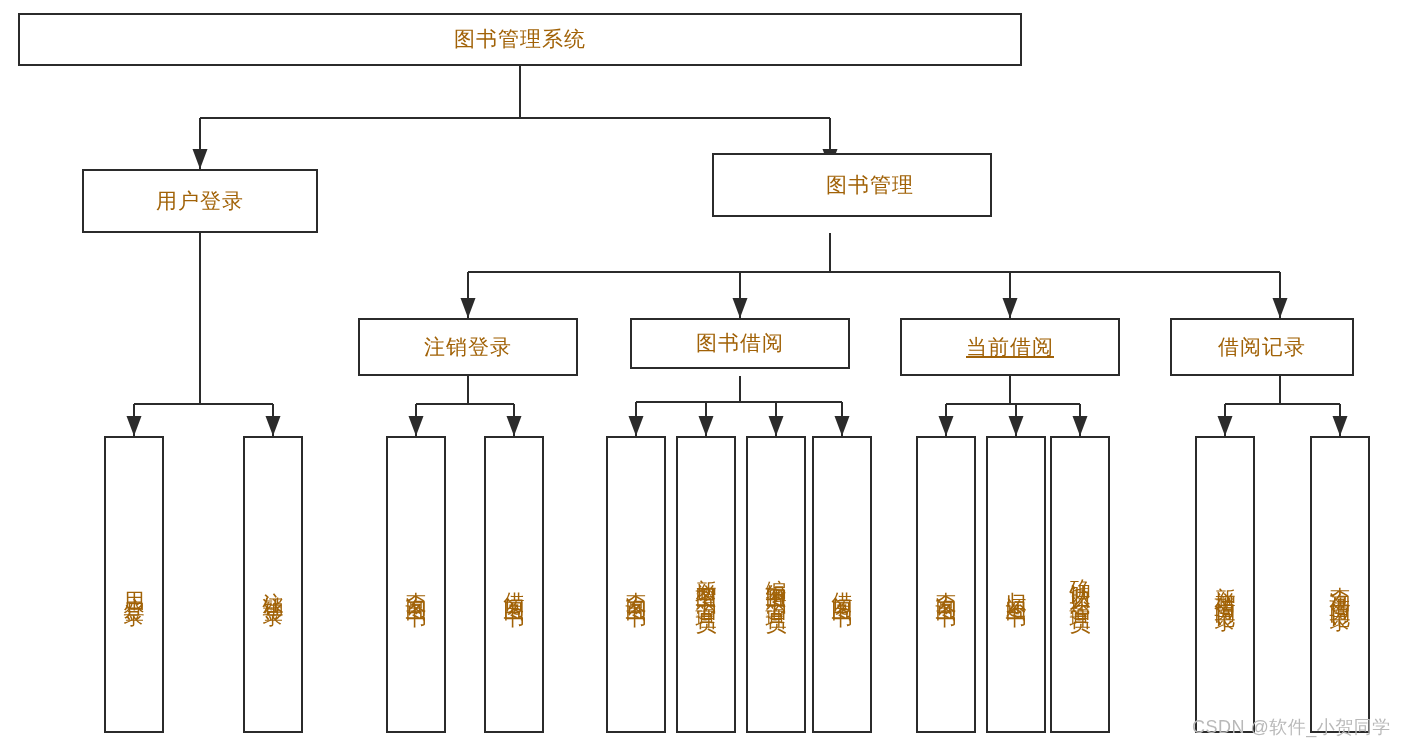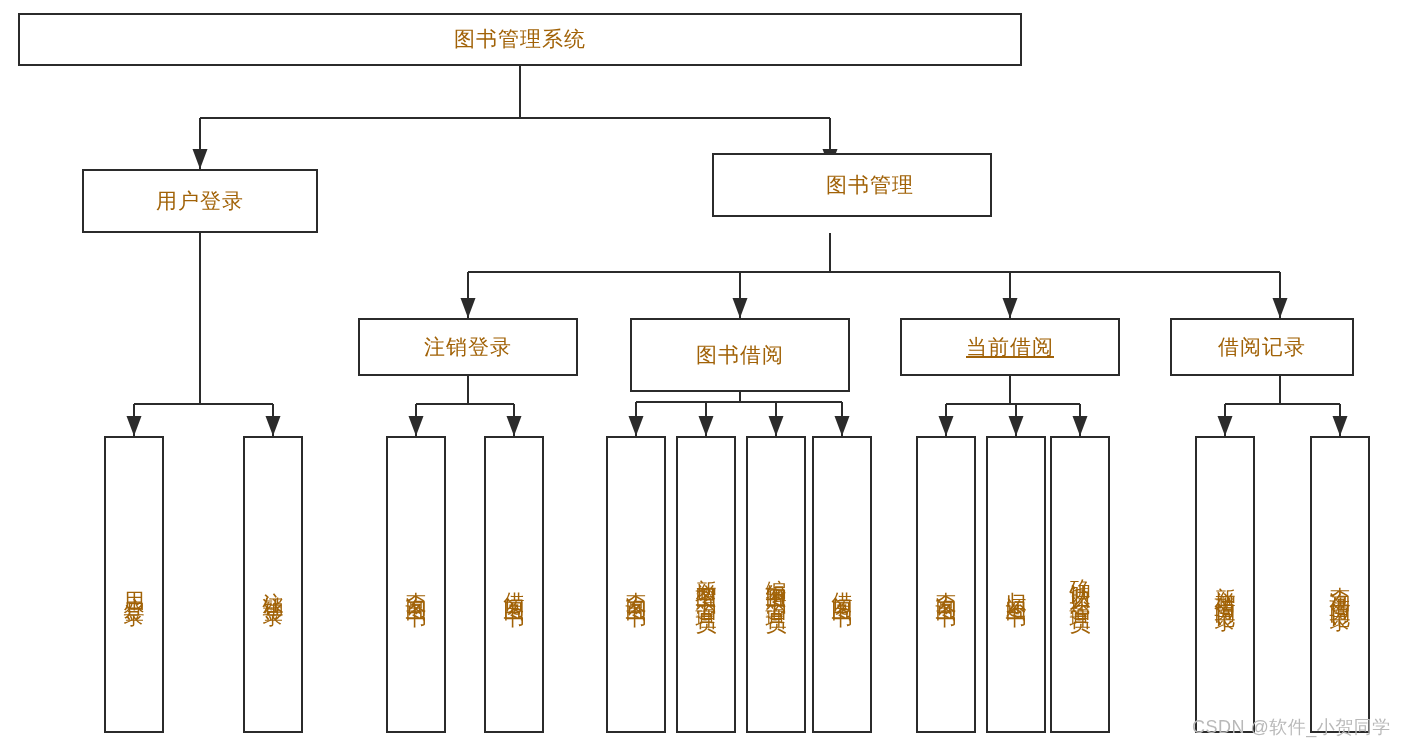--- a/index.html
+++ b/index.html
@@ -124,21 +124,21 @@
       </div>
       <div class="node h" style="left: 82px; top: 169px; width: 236px; height: 64px;">
         <span>用户登录</span>
       </div>
       <div class="node h" style="left: 712px; top: 153px; width: 280px; height: 64px; padding-left: 36px;">
         <span>图书管理</span>
       </div>
       <div class="node h" style="left: 358px; top: 318px; width: 220px; height: 58px;">
         <span>注销登录</span>
       </div>
-      <div class="node h" style="left: 630px; top: 318px; width: 220px; height: 74px;">
+      <div class="node h" style="left: 630px; top: 318px; width: 220px; height: 51px;">
         <span>图书借阅</span>
       </div>
       <div class="node h" style="left: 900px; top: 318px; width: 220px; height: 58px; text-decoration: underline;">
         <span>当前借阅</span>
       </div>
       <div class="node h" style="left: 1170px; top: 318px; width: 184px; height: 58px;">
         <span>借阅记录</span>
       </div>
       <div class="node v" style="left: 104px; top: 436px; width: 60px; height: 297px;">
         <span class="vtext">用户登录</span>

